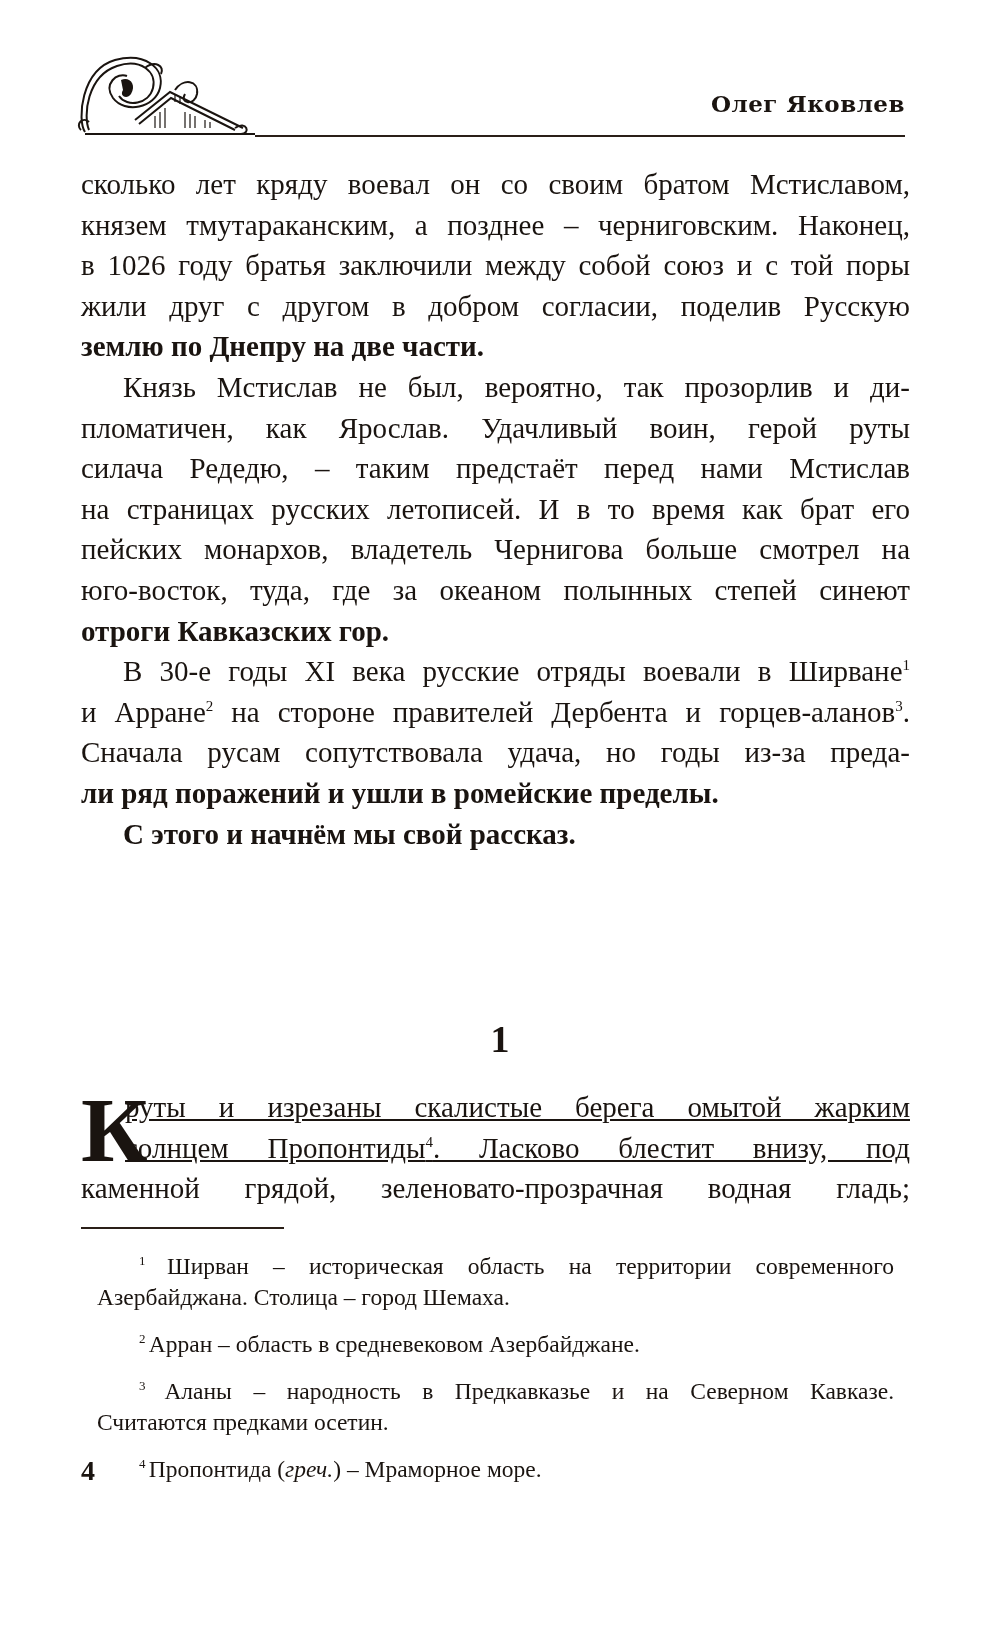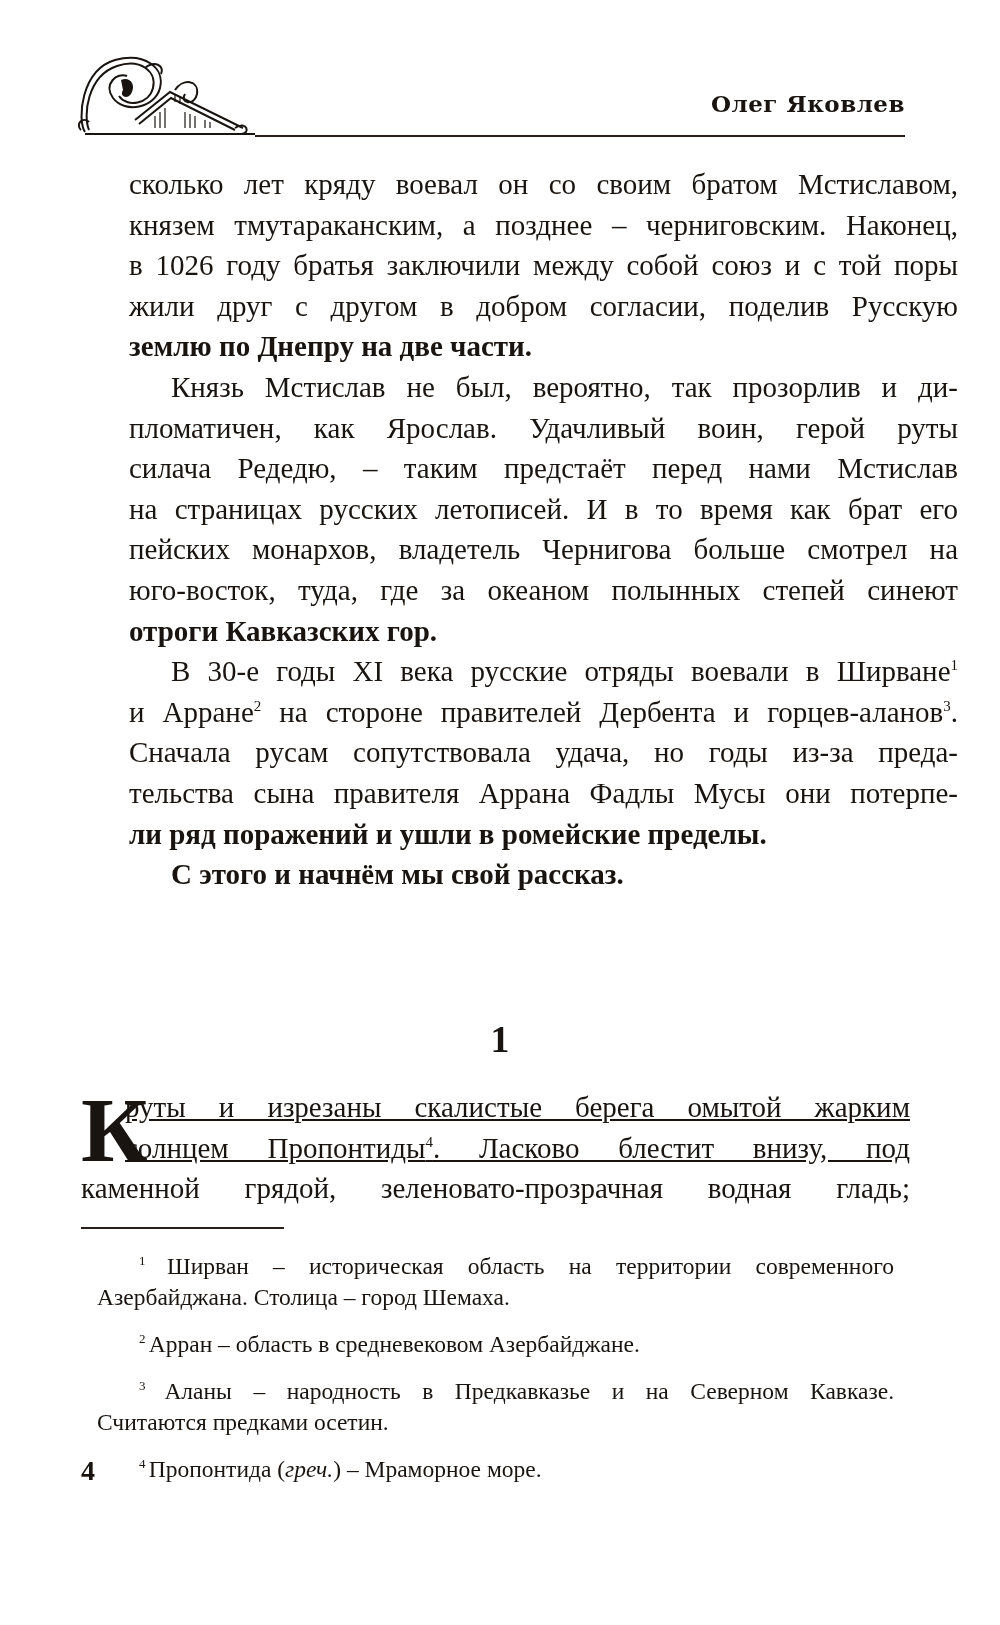--- a/index.html
+++ b/index.html
@@ -3,21 +3,21 @@
 <meta charset="utf-8">
 <style>
   html, body { margin: 0; padding: 0; background: #ffffff; }
   body { width: 1000px; height: 1625px; position: relative; overflow: hidden;
          font-family: "Liberation Serif", "DejaVu Serif", serif; color: #1a1410; }
   .header { position: absolute; left: 75px; top: 50px; width: 840px; height: 90px; }
   .ornament { position: absolute; left: 0; top: 0; }
   .header-rule { position: absolute; left: 180px; right: 10px; top: 85px; height: 1.5px; background: #2a1f18; }
   .author { position: absolute; right: 10px; top: 32px; font-family: "DejaVu Serif", serif;
             font-weight: bold; font-size: 23px; letter-spacing: 0.5px; margin-top: 8px; }
-  .body-text { position: absolute; left: 81px; top: 164px; width: 829px; margin-left: 48px; }
+  .body-text { position: absolute; left: 81px; top: 164px; width: 829px; }
   .p { font-size: 29px; line-height: 40.6px; text-align: justify; margin: 0; }
   .p .line { display: block; text-align: justify; text-align-last: justify; white-space: nowrap; }
   .p .line.last { text-align-last: left; font-weight: bold; }
   .indent { padding-left: 42px; }
   sup { font-size: 15px; vertical-align: super; line-height: 0; }
   .chapter-num { position: absolute; left: 0; width: 1000px; top: 1017px; text-align: center;
                  font-weight: bold; font-size: 38px; }
   .chapter { position: absolute; left: 81px; top: 1087px; width: 829px; }
   .dropcap { position: absolute; left: 0; top: 4px; font-weight: bold; font-size: 92px; line-height: 78px; }
   .chapter .line { display: block; font-size: 29px; line-height: 40.6px; white-space: nowrap;
@@ -80,21 +80,20 @@
       <span class="line ">силача Редедю, – таким предстаёт перед нами Мстислав</span>
       <span class="line ">на страницах русских летописей. И в то время как брат его</span>
       <span class="line ">пейских монархов, владетель Чернигова больше смотрел на</span>
       <span class="line ">юго-восток, туда, где за океаном полынных степей синеют</span>
       <span class="line last">отроги Кавказских гор.</span>
     </div>
     <div class="p">
       <span class="line indent ">В 30-е годы XI века русские отряды воевали в Ширване<sup>1</sup></span>
       <span class="line ">и Арране<sup>2</sup> на стороне правителей Дербента и горцев-аланов<sup>3</sup>.</span>
       <span class="line ">Сначала русам сопутствовала удача, но годы из-за преда-</span>
-      <span class="line ">тельства сына правителя Аррана Фадлы Мусы они потерпе-</span>
       <span class="line last">ли ряд поражений и ушли в ромейские пределы.</span>
     </div>
     <div class="p">
       <span class="line indent last">С этого и начнём мы свой рассказ.</span>
     </div>
   </div>
 
 <div class="chapter-num">1</div>
 
 <div class="chapter">

